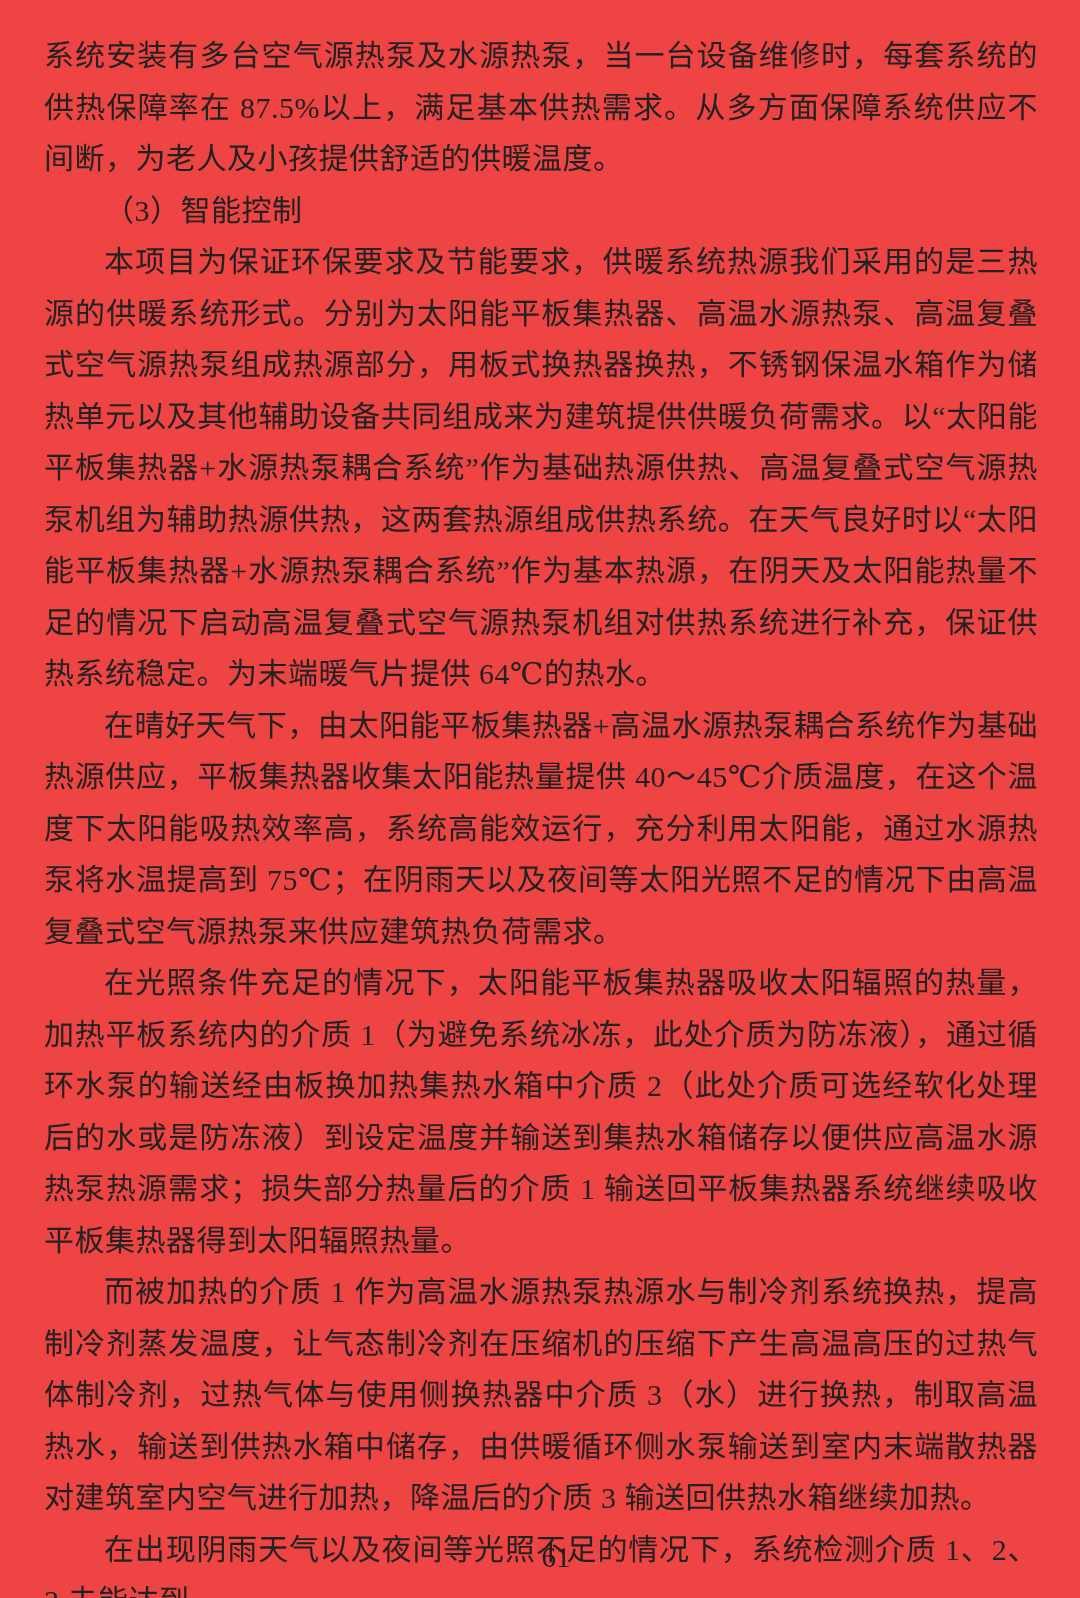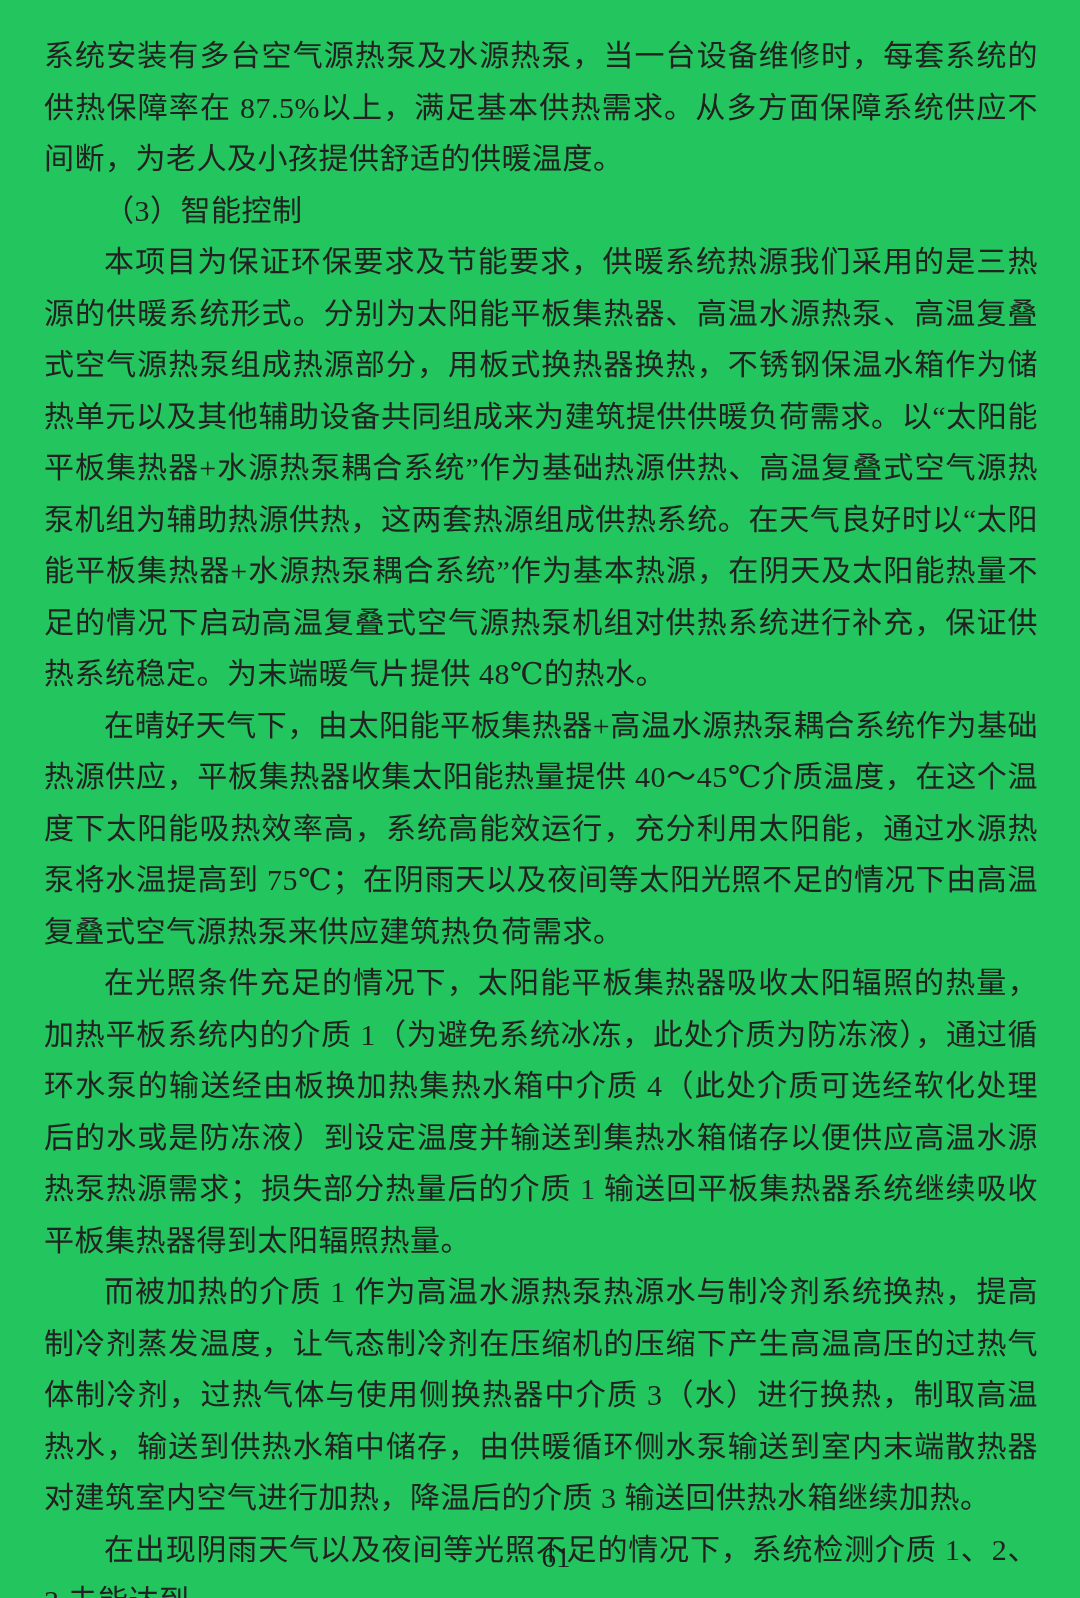--- a/index.html
+++ b/index.html
@@ -5,21 +5,21 @@
   html, body {
     margin: 0;
     padding: 0;
     background: #f4f4f4;
   }
   .page {
     position: relative;
     width: 1080px;
     height: 1598px;
     margin: 0 auto;
-    background: #22c55e;
+    background: #ef4444;
     overflow: hidden;
     box-sizing: border-box;
     padding: 30px 42px 0 44px;
   }
   .doc-body {
     width: 994px;
   }
   .para {
     margin: 0;
     font-family: "Liberation Serif", "DejaVu Serif", serif;
@@ -47,22 +47,22 @@
     color: #1d1d1d;
   }
 </style>
 </head>
 <body>
 
 <div class="page">
   <div class="doc-body">
     <p class="para">系统安装有多台空气源热泵及水源热泵，当一台设备维修时，每套系统的供热保障率在 87.5%以上，满足基本供热需求。从多方面保障系统供应不间断，为老人及小孩提供舒适的供暖温度。</p>
     <p class="para indent">（3）智能控制</p>
-    <p class="para indent">本项目为保证环保要求及节能要求，供暖系统热源我们采用的是三热源的供暖系统形式。分别为太阳能平板集热器、高温水源热泵、高温复叠式空气源热泵组成热源部分，用板式换热器换热，不锈钢保温水箱作为储热单元以及其他辅助设备共同组成来为建筑提供供暖负荷需求。以“太阳能平板集热器+水源热泵耦合系统”作为基础热源供热、高温复叠式空气源热泵机组为辅助热源供热，这两套热源组成供热系统。在天气良好时以“太阳能平板集热器+水源热泵耦合系统”作为基本热源，在阴天及太阳能热量不足的情况下启动高温复叠式空气源热泵机组对供热系统进行补充，保证供热系统稳定。为末端暖气片提供 48℃的热水。</p>
+    <p class="para indent">本项目为保证环保要求及节能要求，供暖系统热源我们采用的是三热源的供暖系统形式。分别为太阳能平板集热器、高温水源热泵、高温复叠式空气源热泵组成热源部分，用板式换热器换热，不锈钢保温水箱作为储热单元以及其他辅助设备共同组成来为建筑提供供暖负荷需求。以“太阳能平板集热器+水源热泵耦合系统”作为基础热源供热、高温复叠式空气源热泵机组为辅助热源供热，这两套热源组成供热系统。在天气良好时以“太阳能平板集热器+水源热泵耦合系统”作为基本热源，在阴天及太阳能热量不足的情况下启动高温复叠式空气源热泵机组对供热系统进行补充，保证供热系统稳定。为末端暖气片提供 64℃的热水。</p>
     <p class="para indent">在晴好天气下，由太阳能平板集热器+高温水源热泵耦合系统作为基础热源供应，平板集热器收集太阳能热量提供 40～45℃介质温度，在这个温度下太阳能吸热效率高，系统高能效运行，充分利用太阳能，通过水源热泵将水温提高到 75℃；在阴雨天以及夜间等太阳光照不足的情况下由高温复叠式空气源热泵来供应建筑热负荷需求。</p>
-    <p class="para indent">在光照条件充足的情况下，太阳能平板集热器吸收太阳辐照的热量，加热平板系统内的介质 1（为避免系统冰冻，此处介质为防冻液），通过循环水泵的输送经由板换加热集热水箱中介质 4（此处介质可选经软化处理后的水或是防冻液）到设定温度并输送到集热水箱储存以便供应高温水源热泵热源需求；损失部分热量后的介质 1 输送回平板集热器系统继续吸收平板集热器得到太阳辐照热量。</p>
+    <p class="para indent">在光照条件充足的情况下，太阳能平板集热器吸收太阳辐照的热量，加热平板系统内的介质 1（为避免系统冰冻，此处介质为防冻液），通过循环水泵的输送经由板换加热集热水箱中介质 2（此处介质可选经软化处理后的水或是防冻液）到设定温度并输送到集热水箱储存以便供应高温水源热泵热源需求；损失部分热量后的介质 1 输送回平板集热器系统继续吸收平板集热器得到太阳辐照热量。</p>
     <p class="para indent">而被加热的介质 1 作为高温水源热泵热源水与制冷剂系统换热，提高制冷剂蒸发温度，让气态制冷剂在压缩机的压缩下产生高温高压的过热气体制冷剂，过热气体与使用侧换热器中介质 3（水）进行换热，制取高温热水，输送到供热水箱中储存，由供暖循环侧水泵输送到室内末端散热器对建筑室内空气进行加热，降温后的介质 3 输送回供热水箱继续加热。</p>
     <p class="para indent">在出现阴雨天气以及夜间等光照不足的情况下，系统检测介质 1、2、3 未能达到</p>
   </div>
   <div class="footer">
     <span class="page-number">61</span>
   </div>
 </div>
 
 </body></html>

